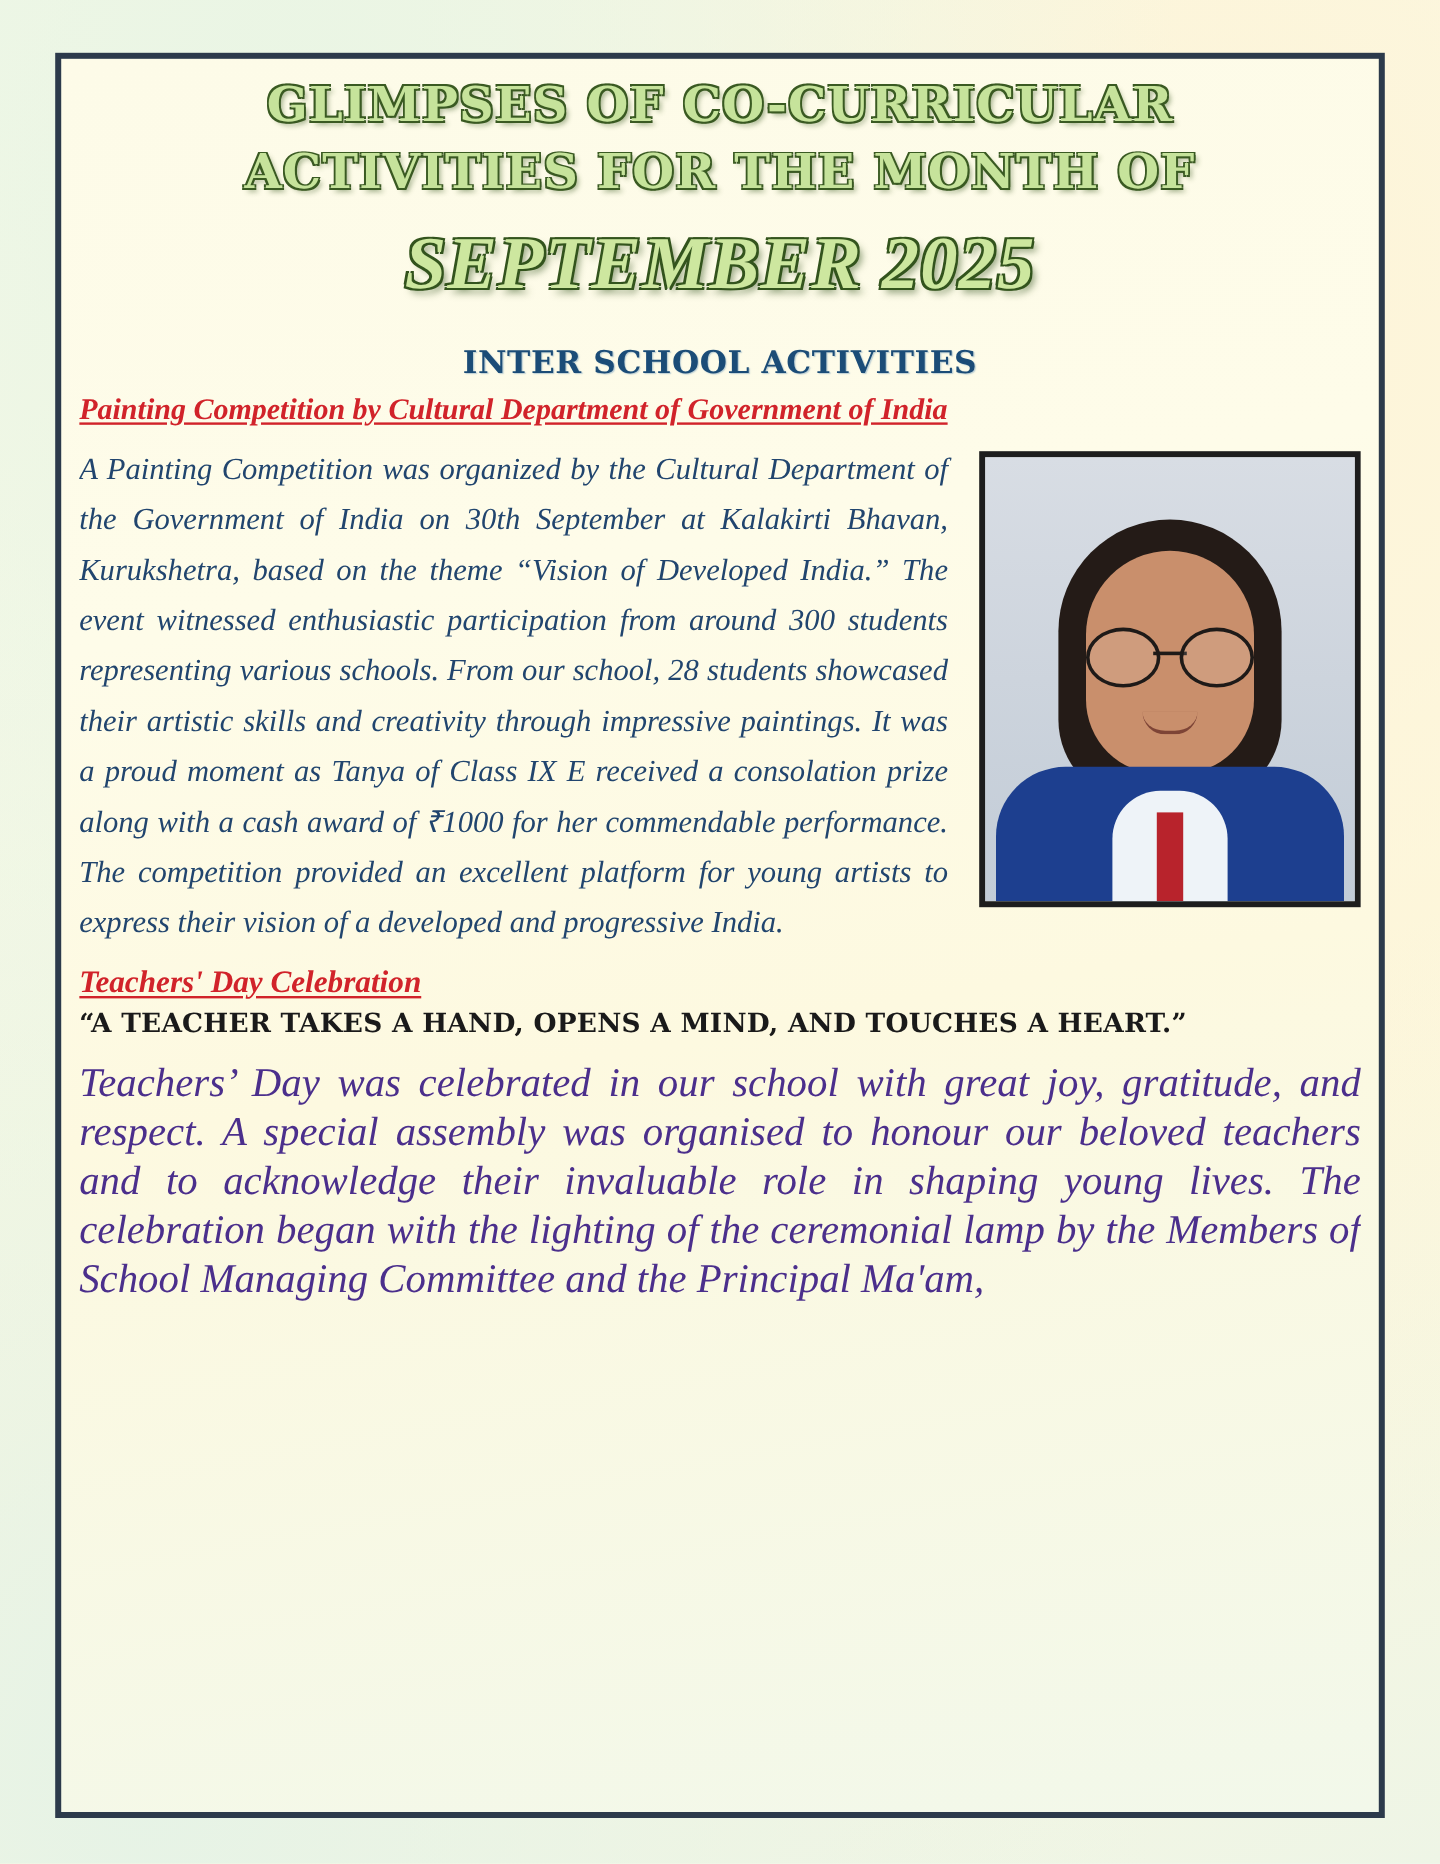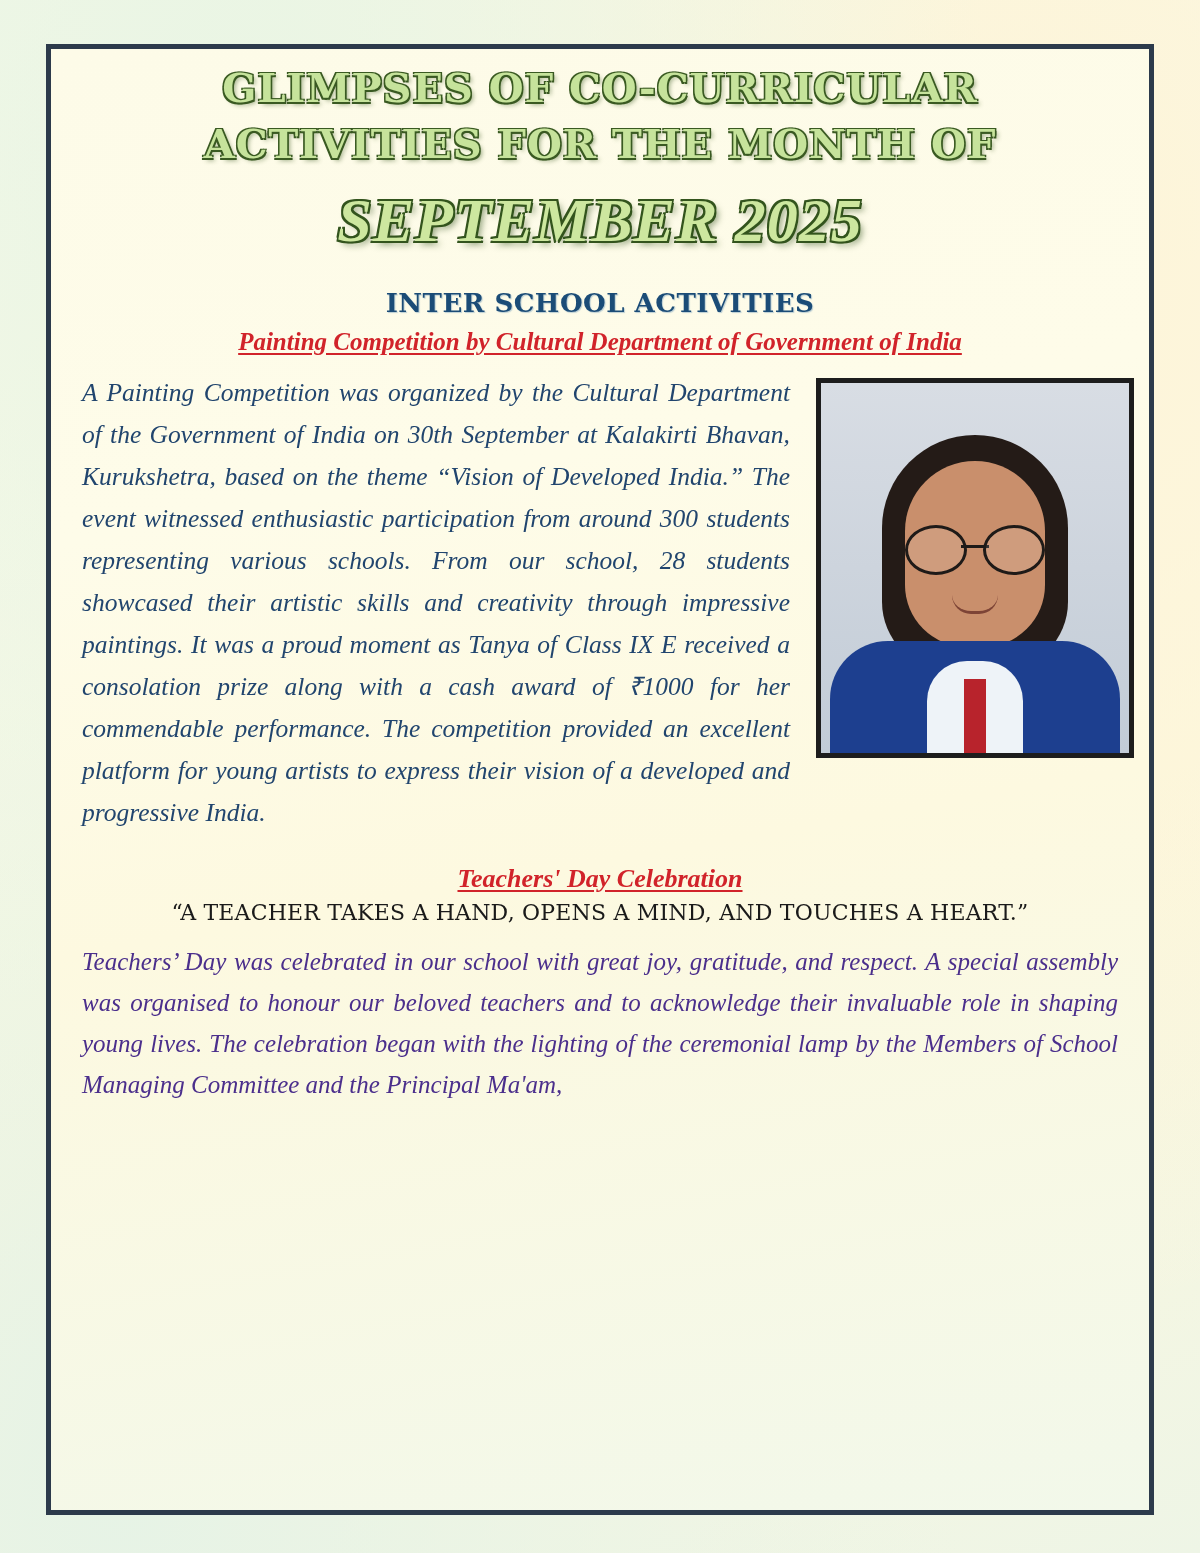--- a/index.html
+++ b/index.html
@@ -87,46 +87,46 @@
     text-align: center;
     font-family: "DejaVu Serif", serif;
     font-size: 26px;
     font-weight: bold;
     letter-spacing: 0.5px;
     color: #1b4c77;
     text-shadow: 1px 1px 1px rgba(120,160,190,0.5);
   }
   h3.subheading {
     margin: 8px 0 14px 0;
-    text-align: center;
+    text-align: left;
     font-family: "Liberation Serif", serif;
     font-style: italic;
     font-weight: bold;
     font-size: 25px;
     color: #d1232a;
     text-decoration: underline;
     text-underline-offset: 3px;
   }
   h3.subheading.small {
     font-size: 26px;
     margin: 14px 0 4px 0;
   }
   .body-text {
     font-family: "Liberation Serif", serif;
     font-style: italic;
     font-size: 25.5px;
     line-height: 42px;
     color: #21456e;
     text-align: justify;
     text-justify: inter-word;
-    margin: 16px;
+    margin: 0;
   }
   .body-text.purple {
     color: #4b2f8c;
-    font-size: 25px;
+    font-size: 34px;
     line-height: 41px;
   }
   .photo {
     float: right;
     width: 318px;
     height: 380px;
     margin: 6px 0 8px 26px;
     border: 5px solid #1d1d1d;
     box-sizing: border-box;
     background: linear-gradient(180deg, #cfd5dd 0%, #c3cbd6 45%, #b9c3cf 100%);
@@ -201,25 +201,24 @@
     border-radius: 40px 40px 0 0;
   }
   .photo .tie {
     position: absolute;
     left: 50%; transform: translateX(-50%);
     bottom: 0;
     width: 22px; height: 74px;
     background: #b8232c;
   }
   .quote {
-    margin: 6px 0 0 0;
-    text-align: center;
+    margin: 6px 0 16px 0;
     font-family: "DejaVu Serif", serif;
     font-size: 22px;
-    font-weight: normal;
+    font-weight: bold;
     letter-spacing: 0.2px;
     color: #1a1a1a;
   }
   .clearfix::after { content: ""; display: block; clear: both; }
 </style>
 </head>
 <body>
 
 <div class="page">
   <div class="frame"></div>

